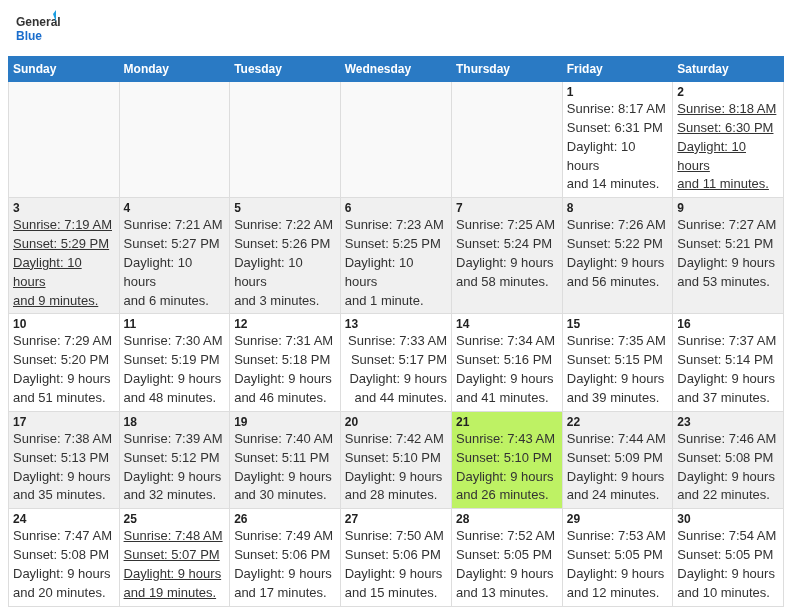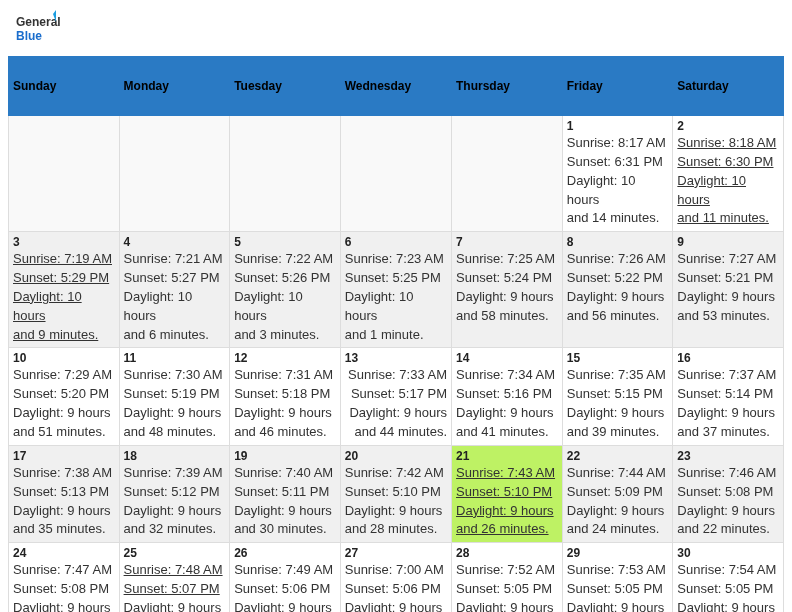--- a/index.html
+++ b/index.html
@@ -10,24 +10,24 @@
     .logo { display: flex; align-items: center; gap: 6px; }
     
     .title-block { text-align: right; }
     .month-title { font-size: 32px; font-weight: bold; color: #333; }
     .location { font-size: 14px; color: #555; margin-top: 2px; }
     
     .calendar { width: 100%; border-collapse: collapse; margin: 0; }
     
     .calendar th {
       background: #2a7ac4;
-      color: #000000;
+      color: #ffffff;
       font-size: 12px;
       font-weight: bold;
-      padding: 22px 4px;
+      padding: 5px 4px;
       text-align: left;
       border: 1px solid #2a7ac4;
     }
     
     .calendar td {
       border: 1px solid #ddd;
       vertical-align: top;
       padding: 3px 4px;
       font-size: 9.5px;
       color: #333;
@@ -223,21 +223,21 @@
           </td>
           <td style="background: rgb(240, 240, 240);">
             <span class="day-num">20</span>
             <div class="day-info" style="white-space: pre-line;">Sunrise: 7:42 AM
 Sunset: 5:10 PM
 Daylight: 9 hours
 and 28 minutes.</div>
           </td>
           <td style="background: #bef264;">
             <span class="day-num">21</span>
-            <div class="day-info" style="white-space: pre-line; text-decoration: underline;">Sunrise: 7:43 AM
+            <div class="day-info" style="white-space: pre-line;">Sunrise: 7:43 AM
 Sunset: 5:10 PM
 Daylight: 9 hours
 and 26 minutes.</div>
           </td>
           <td style="background: rgb(240, 240, 240);">
             <span class="day-num">22</span>
             <div class="day-info" style="white-space: pre-line;">Sunrise: 7:44 AM
 Sunset: 5:09 PM
 Daylight: 9 hours
 and 24 minutes.</div>
@@ -267,21 +267,21 @@
           </td>
           <td>
             <span class="day-num">26</span>
             <div class="day-info" style="white-space: pre-line;">Sunrise: 7:49 AM
 Sunset: 5:06 PM
 Daylight: 9 hours
 and 17 minutes.</div>
           </td>
           <td>
             <span class="day-num">27</span>
-            <div class="day-info" style="white-space: pre-line;">Sunrise: 7:00 AM
+            <div class="day-info" style="white-space: pre-line;">Sunrise: 7:50 AM
 Sunset: 5:06 PM
 Daylight: 9 hours
 and 15 minutes.</div>
           </td>
           <td>
             <span class="day-num">28</span>
             <div class="day-info" style="white-space: pre-line;">Sunrise: 7:52 AM
 Sunset: 5:05 PM
 Daylight: 9 hours
 and 13 minutes.</div>

